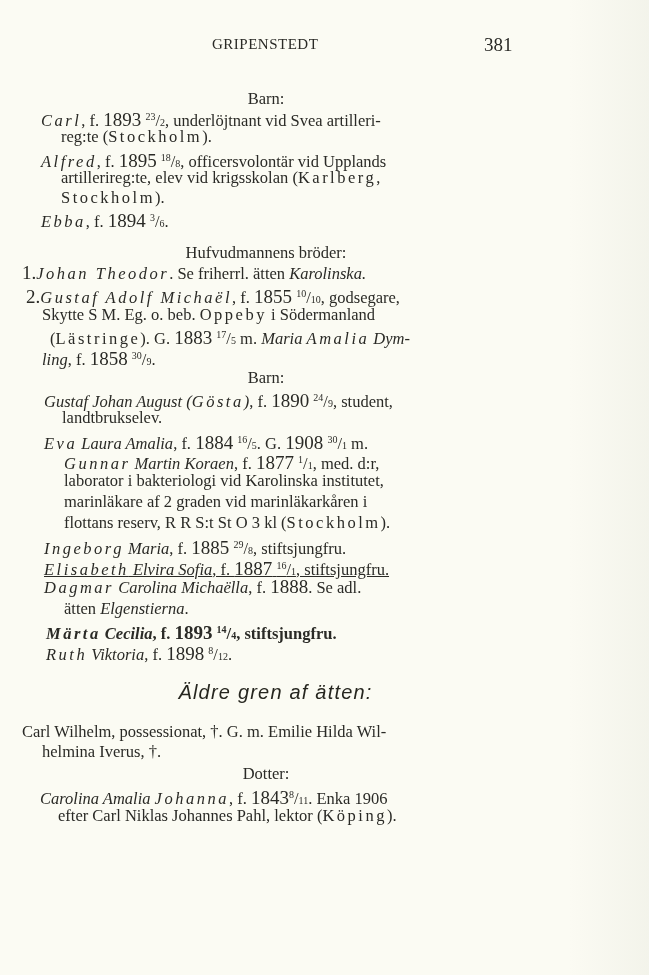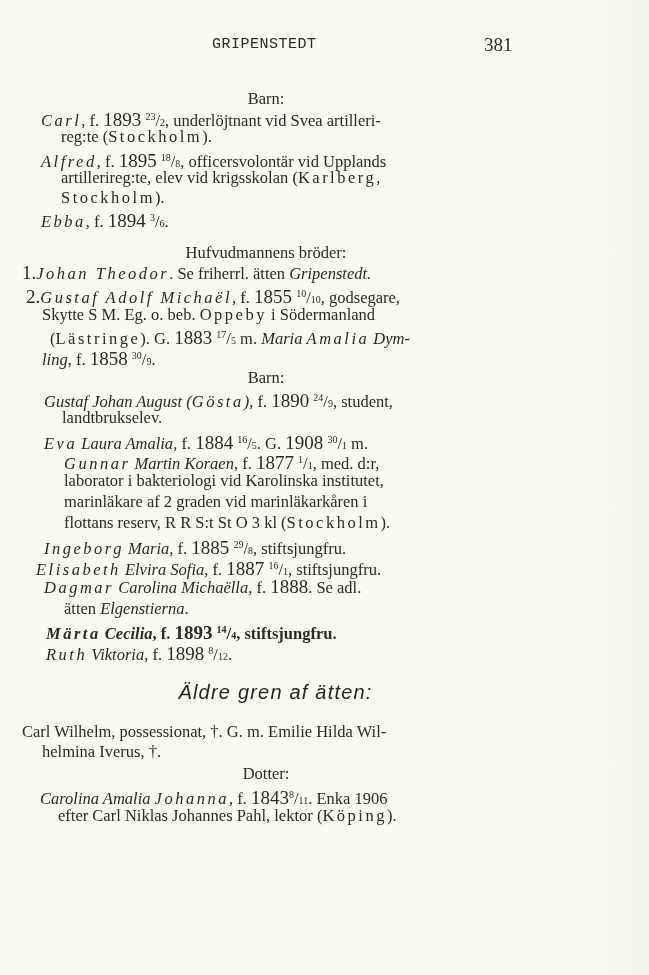--- a/index.html
+++ b/index.html
@@ -5,21 +5,21 @@
   html, body { margin:0; padding:0; }
   body {
     width:649px; height:975px; overflow:hidden;
     background:#fbfbf3;
     font-family:"Liberation Serif", "DejaVu Serif", serif;
     color:#2a2a26;
     position:relative;
   }
   .page { position:absolute; left:0; top:0; width:649px; height:975px; }
   .header { position:absolute; top:36px; left:0; width:649px; height:20px; }
-  .running-title { position:absolute; left:212px; top:0; font-size:15px; letter-spacing:0.5px;font-family:Liberation Mono, monospace; }
+  .running-title { position:absolute; left:212px; top:0; font-size:15px; letter-spacing:0.5px; }
   .page-number { position:absolute; left:484px; top:-2px; font-size:19px; }
   .line { position:absolute; font-size:16.5px; white-space:nowrap; line-height:20px; }
   .it { font-style:italic; }
   .sp { letter-spacing:2.5px; }
   .sup { font-size:10px; vertical-align:6px; }
   .sub { font-size:10px; }
   .big { font-size:19px; }
   .centered { text-align:center; width:532px; left:0; }
   .section-heading {
     position:absolute; top:653px; left:0; width:551px; text-align:center;
@@ -61,21 +61,21 @@
   </div>
 
   <div class="line" style="left:41px; top:208px;">
     <span class="it sp">Ebba</span><span>, f. </span><span class="big">1894</span>
     <span class="sup">3</span>/<span class="sub">6</span><span>.</span>
   </div>
 
   <div class="line centered" style="top:243px;">Hufvudmannens bröder:</div>
 
   <div class="line" style="left:22px; top:263px;">
-    <span class="big">1.</span><span class="it sp">Johan Theodor</span><span>. Se friherrl. ätten </span><span class="it">Gripenstedt.</span>
+    <span class="big">1.</span><span class="it sp">Johan Theodor</span><span>. Se friherrl. ätten </span><span class="it">Karolinska.</span>
   </div>
 
   <div class="line" style="left:26px; top:284px;text-align:center;">
     <span class="big">2.</span><span class="it sp">Gustaf Adolf Michaël</span><span>, f. </span><span class="big">1855</span>
     <span class="sup">10</span>/<span class="sub">10</span><span>, godsegare,</span>
   </div>
   <div class="line" style="left:42px; top:305px;">
     <span>Skytte S M.  Eg. o. beb. </span><span class="sp">Oppeby</span><span> i Södermanland</span>
   </div>
   <div class="line" style="left:50px; top:325px;">
@@ -108,21 +108,21 @@
   <div class="line" style="left:64px; top:492px;">marinläkare af 2 graden vid marinläkarkåren i</div>
   <div class="line" style="left:64px; top:513px;">
     <span>flottans reserv, R R S:t St O 3 kl (</span><span class="sp">Stockholm</span><span>).</span>
   </div>
 
   <div class="line" style="left:44px; top:535px;">
     <span class="it sp">Ingeborg</span><span class="it"> Maria</span><span>, f. </span><span class="big">1885</span>
     <span class="sup">29</span>/<span class="sub">8</span><span>, stiftsjungfru.</span>
   </div>
 
-  <div class="line" style="left:36px; top:556px;">
+  <div class="line" style="left:44px; top:556px;text-decoration:underline;">
     <span class="it sp">Elisabeth</span><span class="it"> Elvira Sofia</span><span>, f. </span><span class="big">1887</span>
     <span class="sup">16</span>/<span class="sub">1</span><span>, stiftsjungfru.</span>
   </div>
 
   <div class="line" style="left:44px; top:577px;">
     <span class="it sp">Dagmar</span><span class="it"> Carolina Michaëlla</span><span>, f. </span><span class="big">1888</span><span>.  Se adl.</span>
   </div>
   <div class="line" style="left:64px; top:599px;">
     <span>ätten </span><span class="it">Elgenstierna</span><span>.</span>
   </div>

